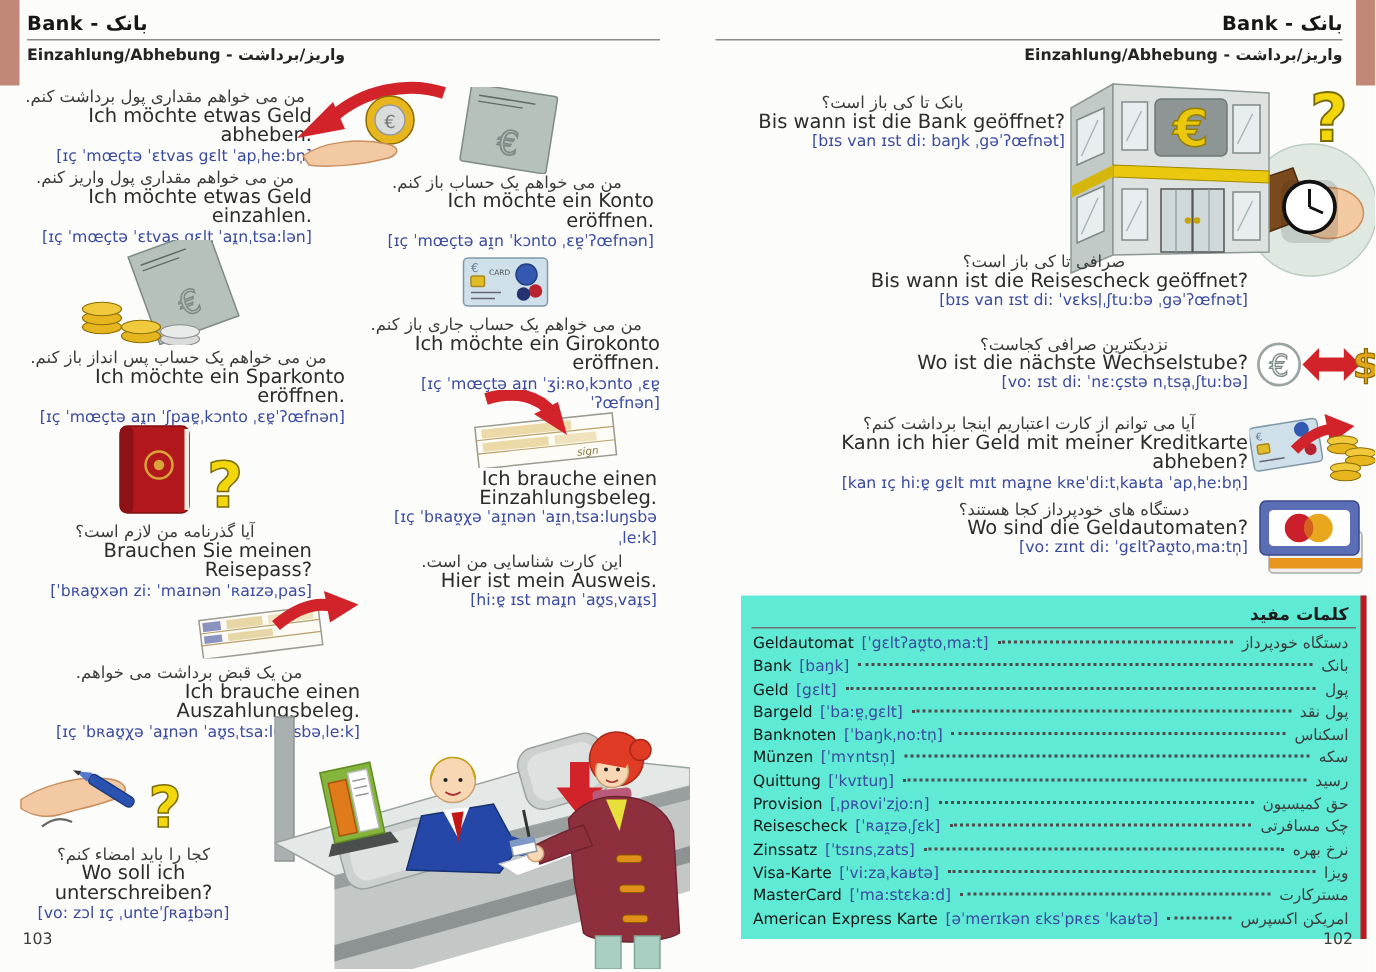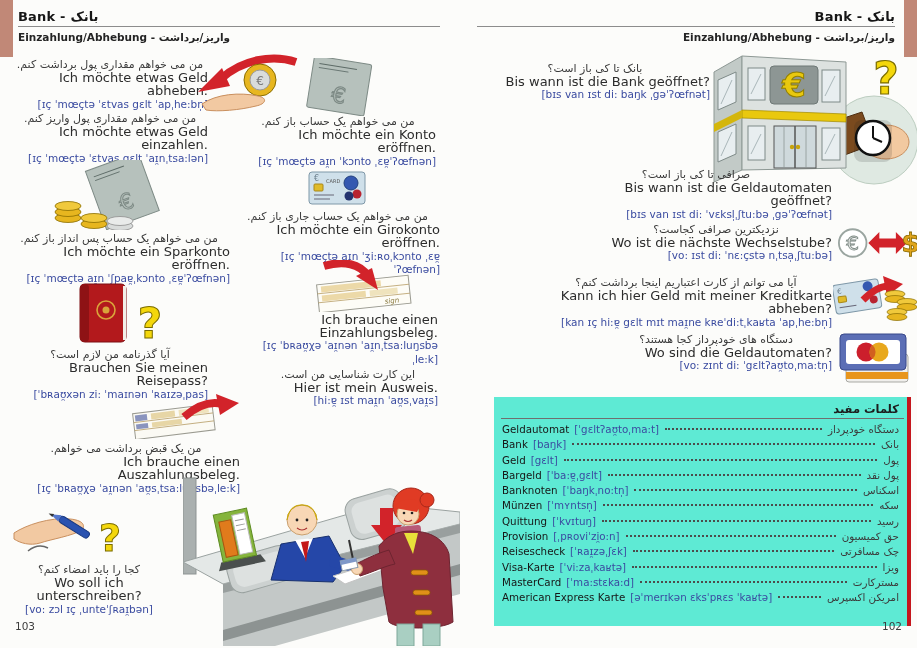--- a/index.html
+++ b/index.html
@@ -324,21 +324,21 @@
     <rect x="62" y="80" width="42" height="42" fill="#cfd9dc" stroke="#555"></rect>
     <line x1="83" y1="80" x2="83" y2="122" stroke="#555" stroke-width="1.5"></line>
     <line x1="72" y1="80" x2="72" y2="122" stroke="#8d9894" stroke-width="0.8"></line>
     <line x1="94" y1="80" x2="94" y2="122" stroke="#8d9894" stroke-width="0.8"></line>
     <circle cx="80" cy="101" r="2.2" fill="#c8a40a"></circle>
     <circle cx="86" cy="101" r="2.2" fill="#c8a40a"></circle>
   </svg>
 
   <div class="phrase" style="left:560px;top:168px;width:272px">
     <div class="fa">صرافی تا کی باز است؟</div>
-    <div class="de">Bis wann ist die Geldautomaten geöffnet?</div>
+    <div class="de">Bis wann ist die Reisescheck geöffnet?</div>
     <div class="ipa">[bɪs van ɪst di: ˈvɛksl̩ˌʃtu:bə ˌgəˈʔœfnət]</div>
   </div>
 
   <div class="phrase" style="left:600px;top:223px;width:232px">
     <div class="fa">نزدیکترین صرافی کجاست؟</div>
     <div class="de">Wo ist die nächste Wechselstube?</div>
     <div class="ipa">[vo: ɪst di: ˈnɛ:çstə nˌtsa̩ˌʃtu:bə]</div>
   </div>
 
   <svg class="ill" style="left:838px;top:218px" width="79" height="50" viewBox="0 0 86 50">
@@ -444,20 +444,26 @@
           <span class="vdots"></span>
           <span class="vfa">حق کمیسیون</span>
         </div>
       <div class="vrow">
           <span class="vde">Reisescheck</span>
           <span class="vipa">[ˈʀaɪ̯zəˌʃɛk]</span>
           <span class="vdots"></span>
           <span class="vfa">چک مسافرتی</span>
         </div>
       <div class="vrow">
+          <span class="vde">Zinssatz</span>
+          <span class="vipa">[ˈtsɪnsˌzats]</span>
+          <span class="vdots"></span>
+          <span class="vfa">نرخ بهره</span>
+        </div>
+      <div class="vrow">
           <span class="vde">Visa-Karte</span>
           <span class="vipa">[ˈvi:zaˌkaʁtə]</span>
           <span class="vdots"></span>
           <span class="vfa">ویزا</span>
         </div>
       <div class="vrow">
           <span class="vde">MasterCard</span>
           <span class="vipa">[ˈma:stɛka:d]</span>
           <span class="vdots"></span>
           <span class="vfa">مسترکارت</span>

